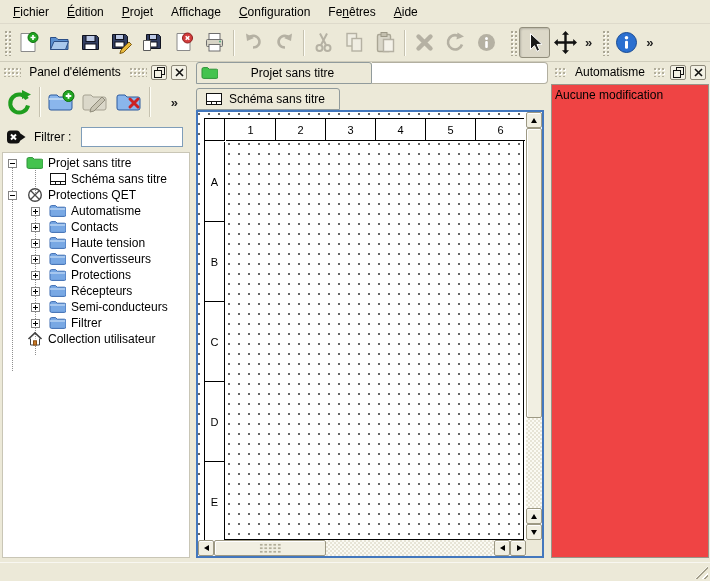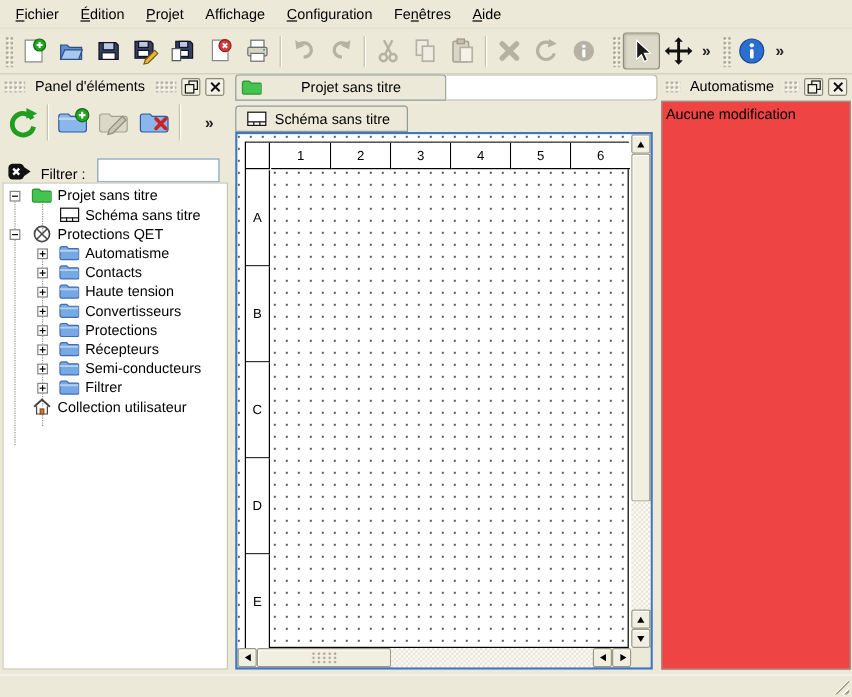--- a/index.html
+++ b/index.html
@@ -42,21 +42,21 @@
   .winbtn { width:16px; height:15px; background:#f3f1e5; border:1px solid #8d897a;
     border-radius:2px; display:flex; align-items:center; justify-content:center; flex:none; }
   
   .panel-toolbar { height:40px; display:flex; align-items:center; padding:0 2px; flex:none; }
   .pt-btn { width:34px; height:34px; display:flex; align-items:center; justify-content:center;
     border-radius:3px; }
   .pt-sep { width:2px; height:30px; margin:0 3px;
     border-left:1px solid #c6c2b0; border-right:1px solid #fdfdf6; }
   .panel-toolbar .chevron { margin-left:auto; margin-right:6px; }
   
-  .filter-row { height:30px; display:flex; align-items:flex-end; gap:7px; padding:0 6px; flex:none; }
+  .filter-row { height:30px; display:flex; align-items:center; gap:7px; padding:0 6px; flex:none; }
   .filter-input { width:102px; height:20px; border:1px solid #7f9db9; background:#fff;
     font-family:"Liberation Sans",sans-serif; font-size:12px; padding:0 3px; margin-left:3px; }
   
   .tree { flex:1; margin:0 0 4px 2px; background:#fff; border:1px solid #c9c6b6;
     position:relative; overflow:hidden; padding-top:2px; }
   .tree-guide { position:absolute; border-left:1px dotted #8f8f8f; width:0; }
   .tree-row { height:16px; display:flex; align-items:center; position:relative; }
   .tree-spacer { flex:none; }
   .expander { width:9px; height:9px; flex:none; background:#fff; border:1px solid #848484;
     position:relative; margin-right:8px; }

